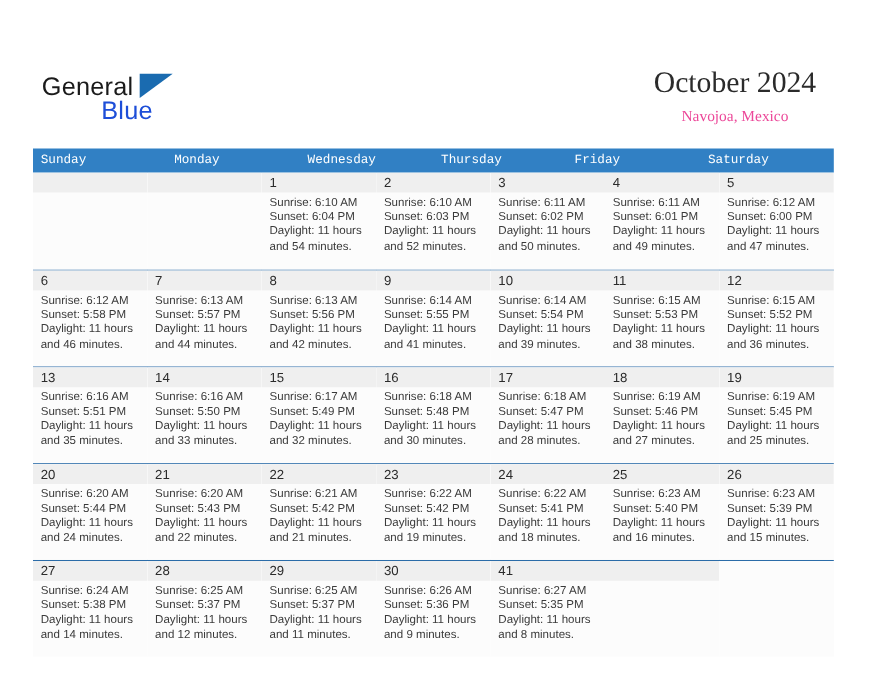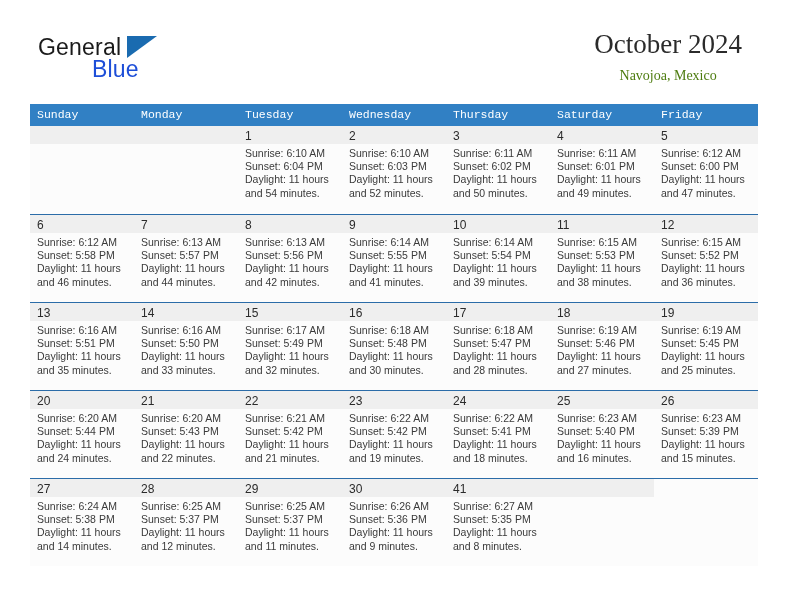--- a/index.html
+++ b/index.html
@@ -11,20 +11,21 @@
     height: 612px;
     background: #ffffff;
     font-family: "Liberation Sans", sans-serif;
     overflow: hidden;
   }
   .page {
     position: relative;
     width: 792px;
     height: 520px;
     box-sizing: border-box;
+    margin-top: 31px;
   }
 
   
   .header {
     position: absolute;
     left: 30px;
     top: 28px;
     right: 34px;
     height: 62px;
   }
@@ -70,21 +71,21 @@
     font-family: Liberation Serif, serif;
   }
   .cal-title {
     font-size: 27px;
     color: #2b2b2b;
     line-height: 32px;
     white-space: nowrap;
   }
   .cal-subtitle {
     font-size: 14px;
-    color: #4d7c0f;
+    color: #ec4899;
     line-height: 20px;
     margin-top: 6px;
     white-space: nowrap;
   }
 
   
   .calendar {
     position: absolute;
     left: 30px;
     top: 104px;
@@ -160,25 +161,24 @@
     <div class="title-block">
       <div class="cal-title">October 2024</div>
       <div class="cal-subtitle">Navojoa, Mexico</div>
     </div>
   </div>
 
   <div class="calendar">
     <div class="dow-row" id="dow-row">
         <div class="dow">Sunday</div>
         <div class="dow">Monday</div>
-        <div class="dow">Tuesday</div>
         <div class="dow">Wednesday</div>
         <div class="dow">Thursday</div>
+        <div class="dow">Friday</div>
         <div class="dow">Saturday</div>
-        <div class="dow">Friday</div>
       </div>
     <div id="weeks-container">
         <div class="week first">
           <div class="day blank">
             <div class="daynum-strip"><span class="daynum"></span></div>
           </div>
           <div class="day blank">
             <div class="daynum-strip"><span class="daynum"></span></div>
           </div>
           <div class="day">

